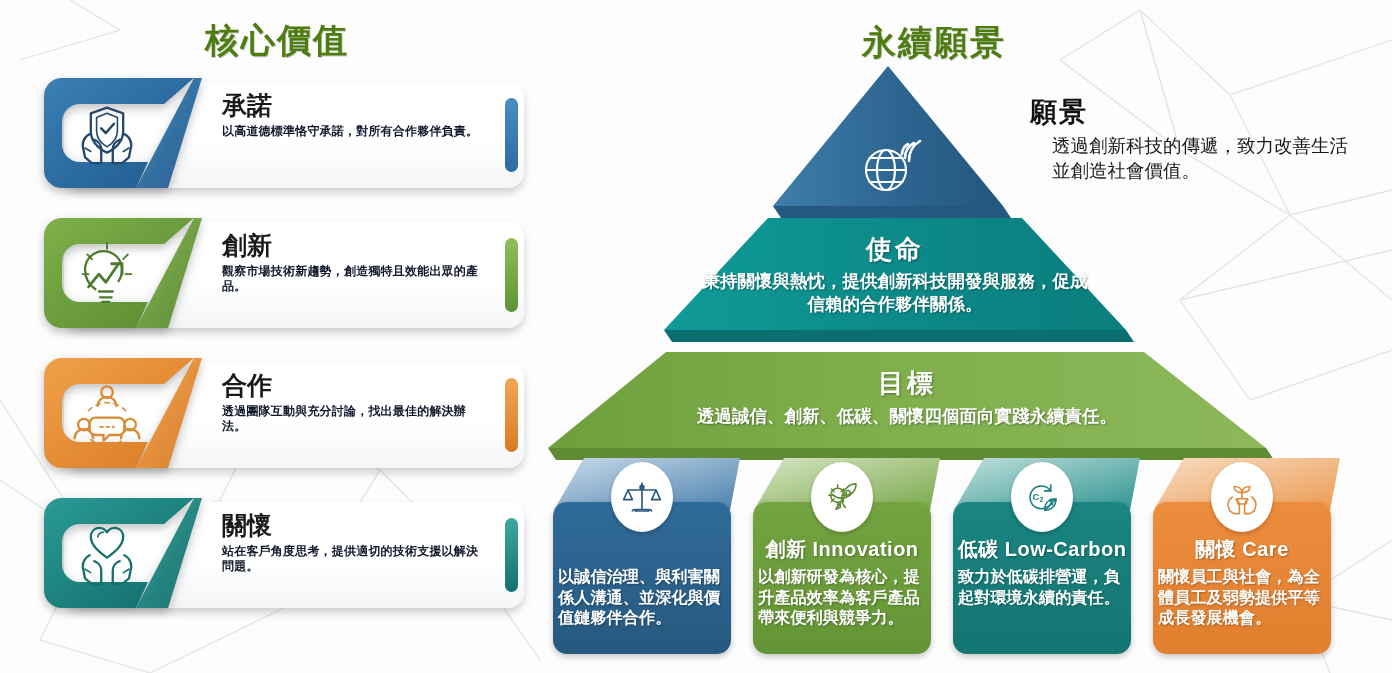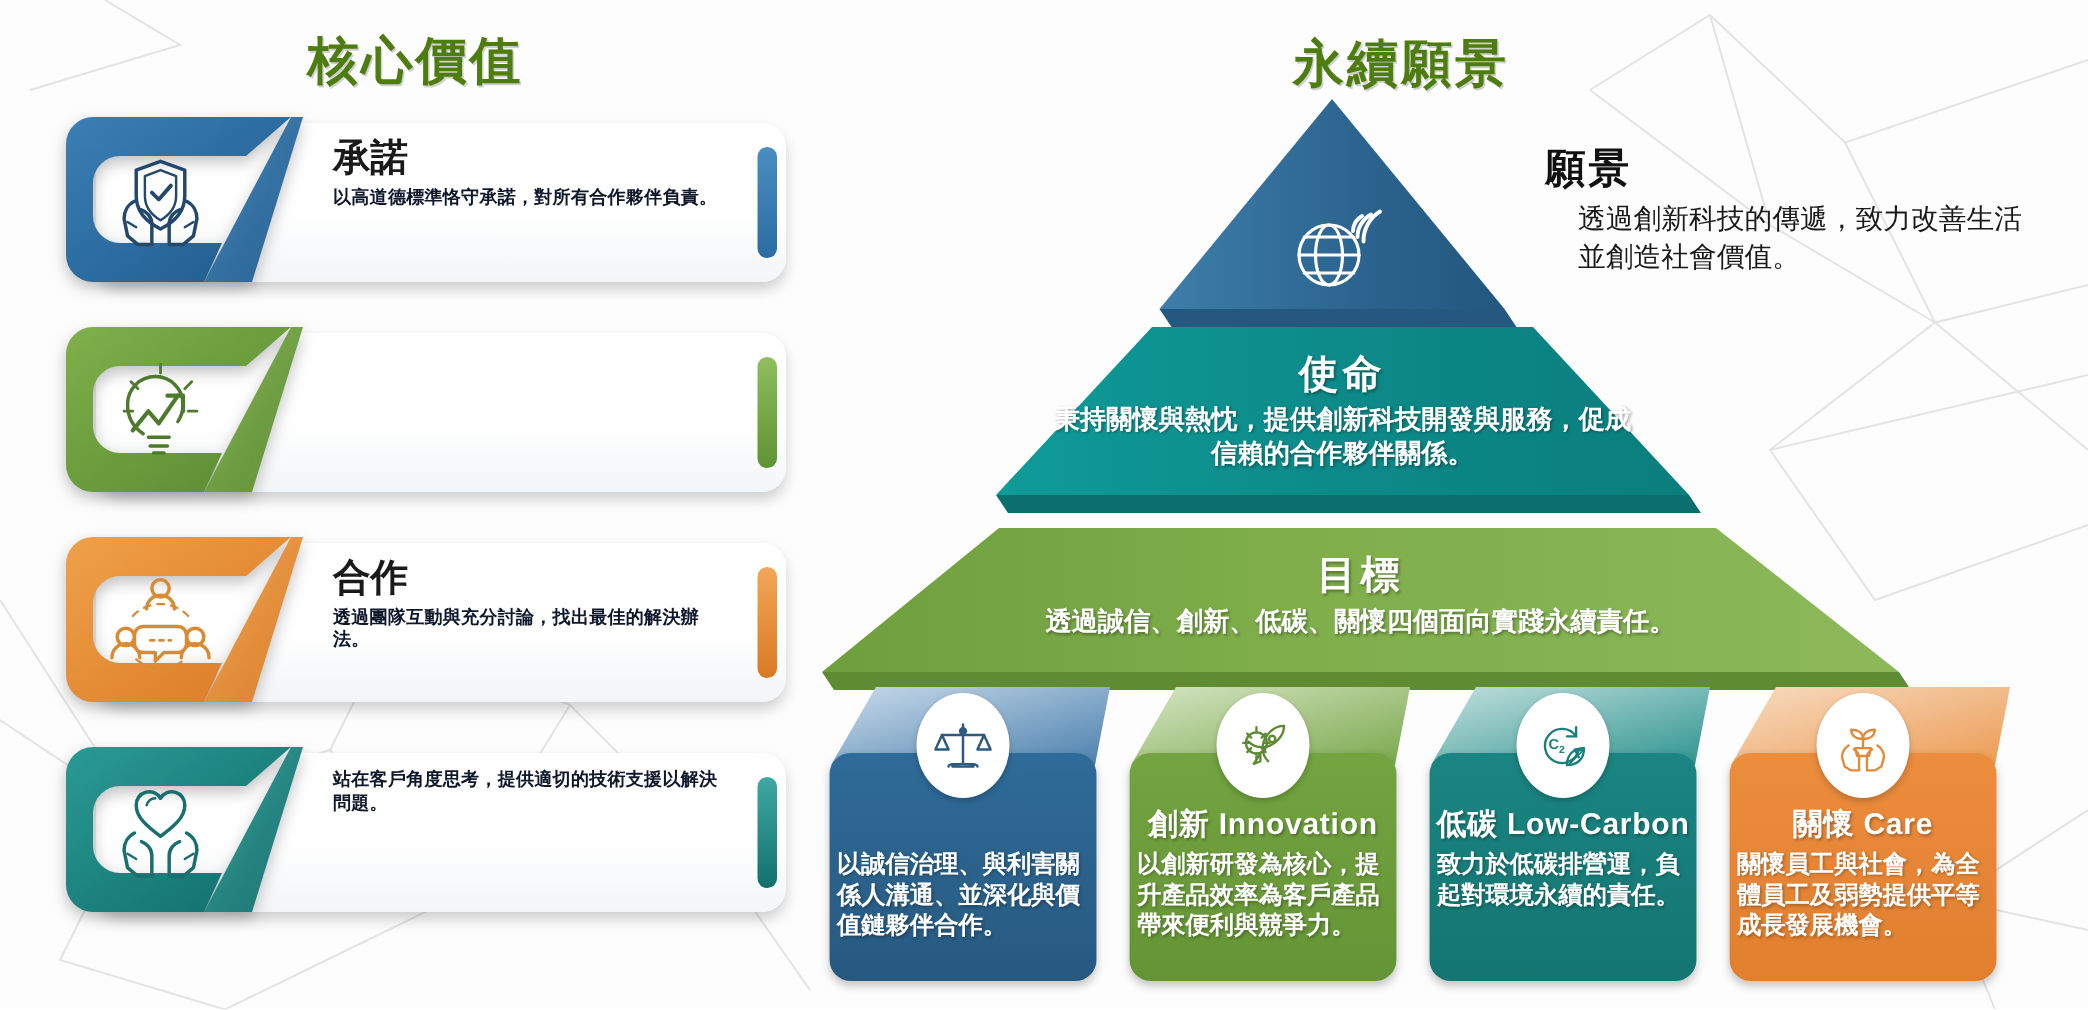--- a/index.html
+++ b/index.html
@@ -59,21 +59,21 @@
     text-shadow: 0 1px 0 rgba(255,255,255,.8);
   }
   .vc-desc {
     font-size: 12px; font-weight: bold; color: #0f172a;
     line-height: 1.33; letter-spacing: .2px;
   }
 
   
   #pyramid { position: absolute; left: 528px; top: 66px; width: 860px; height: 600px; }
 
-  .tier { position: absolute; font-family: Liberation Mono, monospace; }
+  .tier { position: absolute; }
   .tier-svg { position: absolute; left:0; top:0; overflow: visible; }
   .tier-label {
     position: absolute; width: 100%; text-align: center;
     color: #ffffff; pointer-events: none;
   }
   .tier-label .t-name {
     font-size: 26px; font-weight: bold; letter-spacing: 3px;
     text-shadow: 1px 1px 2px rgba(0,0,0,.35);
   }
   .tier-label .t-desc {
@@ -193,20 +193,24 @@
         <path fill="url(#bg2)" d="M18 0 H150 L120 26 H36 a18 18 0 0 0 -18 18 V66 a18 18 0 0 0 18 18 H104 L92 110 H18 A18 18 0 0 1 0 92 V18 A18 18 0 0 1 18 0 Z"></path>
         <path fill="url(#bg2)" d="M150 0 L158 0 L124 110 L92 110 Z" opacity="0.95"></path>
       </svg>
       <svg class="vc-icon" viewBox="0 0 64 64" fill="none" stroke="#4d7a2c" stroke-width="2" stroke-linecap="round" stroke-linejoin="round">
         <path d="M22 46 c-6-4-9-10-9-17 a16 16 0 0 1 32 0 c0 4-1 7-3 10"></path>
         <path d="M25 48 h12 M26 53 h10 M28 57 h6"></path>
         <path d="M16 33 l-5 0 M48 33 l5 0 M19 20 l-4-4 M46 20 l4-4 M32 11 l0-5" stroke-width="1.6"></path>
         <path d="M16 44 l9-11 6 7 11-16" stroke-width="2.4"></path>
         <path d="M36 24 h9 v9" stroke-width="2.4"></path>
       </svg>
+      <div class="vc-text">
+        <div class="vc-title">創新</div>
+        <div class="vc-desc">觀察市場技術新趨勢，創造獨特且效能出眾的產品。</div>
+      </div>
     </div>
 
     <div class="value-card">
       <div class="vc-body">
         <div class="vc-tab" style="background:linear-gradient(180deg,#f2a košt,#d97a22);background:linear-gradient(180deg,#f3a658,#d97a22);"></div>
       </div>
       <svg class="vc-bracket" viewBox="0 0 158 110">
         <defs>
             <linearGradient id="bg3" x1="0" y1="0" x2="1" y2="1">
           <stop offset="0%" stop-color="#f0a04a"></stop>
@@ -249,20 +253,21 @@
         <path fill="url(#bg4)" d="M150 0 L158 0 L124 110 L92 110 Z" opacity="0.95"></path>
       </svg>
       <svg class="vc-icon" viewBox="0 0 64 64" fill="none" stroke="#17706e" stroke-width="2" stroke-linecap="round" stroke-linejoin="round">
         <path d="M32 36 c-8-6-14-11-14-18 a7.5 7.5 0 0 1 14-4 a7.5 7.5 0 0 1 14 4 c0 7-6 12-14 18 Z"></path>
         <path d="M24 18 a5 5 0 0 1 5-4" stroke-width="1.4"></path>
         <path d="M17 34 c-4 2-6 6-6 10 l2 10 6 5 h8 V47 c0-4-3-7-6-8"></path>
         <path d="M47 34 c4 2 6 6 6 10 l-2 10 -6 5 h-8 V47 c0-4 3-7 6-8"></path>
         <path d="M13 46 l5 3 M51 46 l-5 3" stroke-width="1.4"></path>
       </svg>
       <div class="vc-text">
+        <div class="vc-title">關懷</div>
         <div class="vc-desc">站在客戶角度思考，提供適切的技術支援以解決問題。</div>
       </div>
     </div>
 
   </div>
 
   <div class="section-title" id="title-right">永續願景</div>
 
   <div id="pyramid">
 

